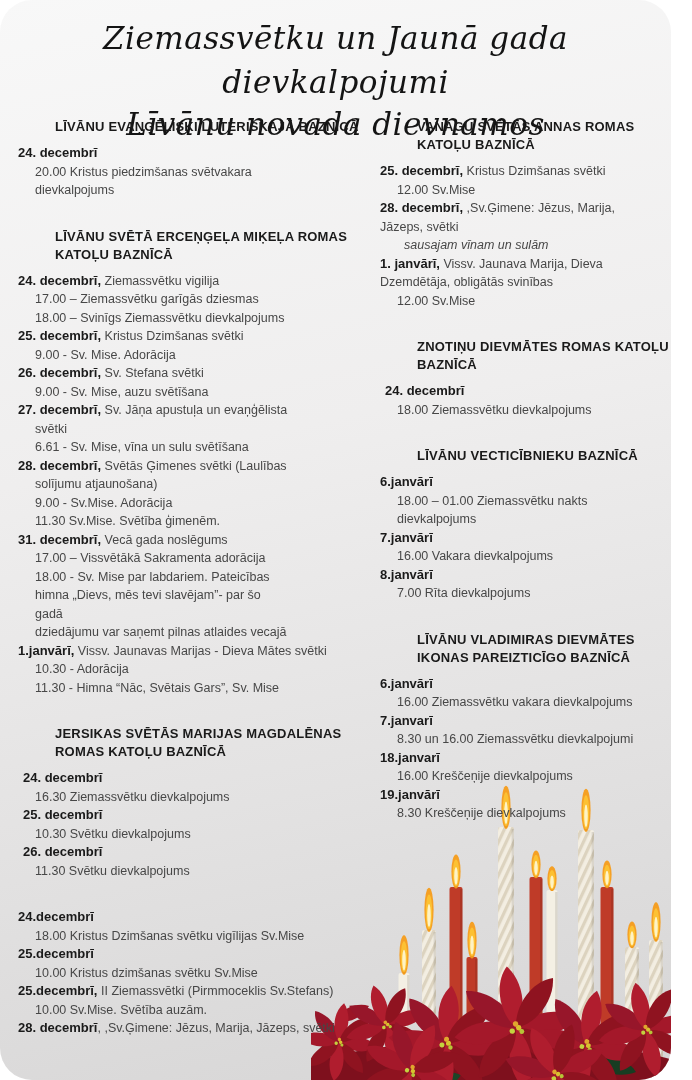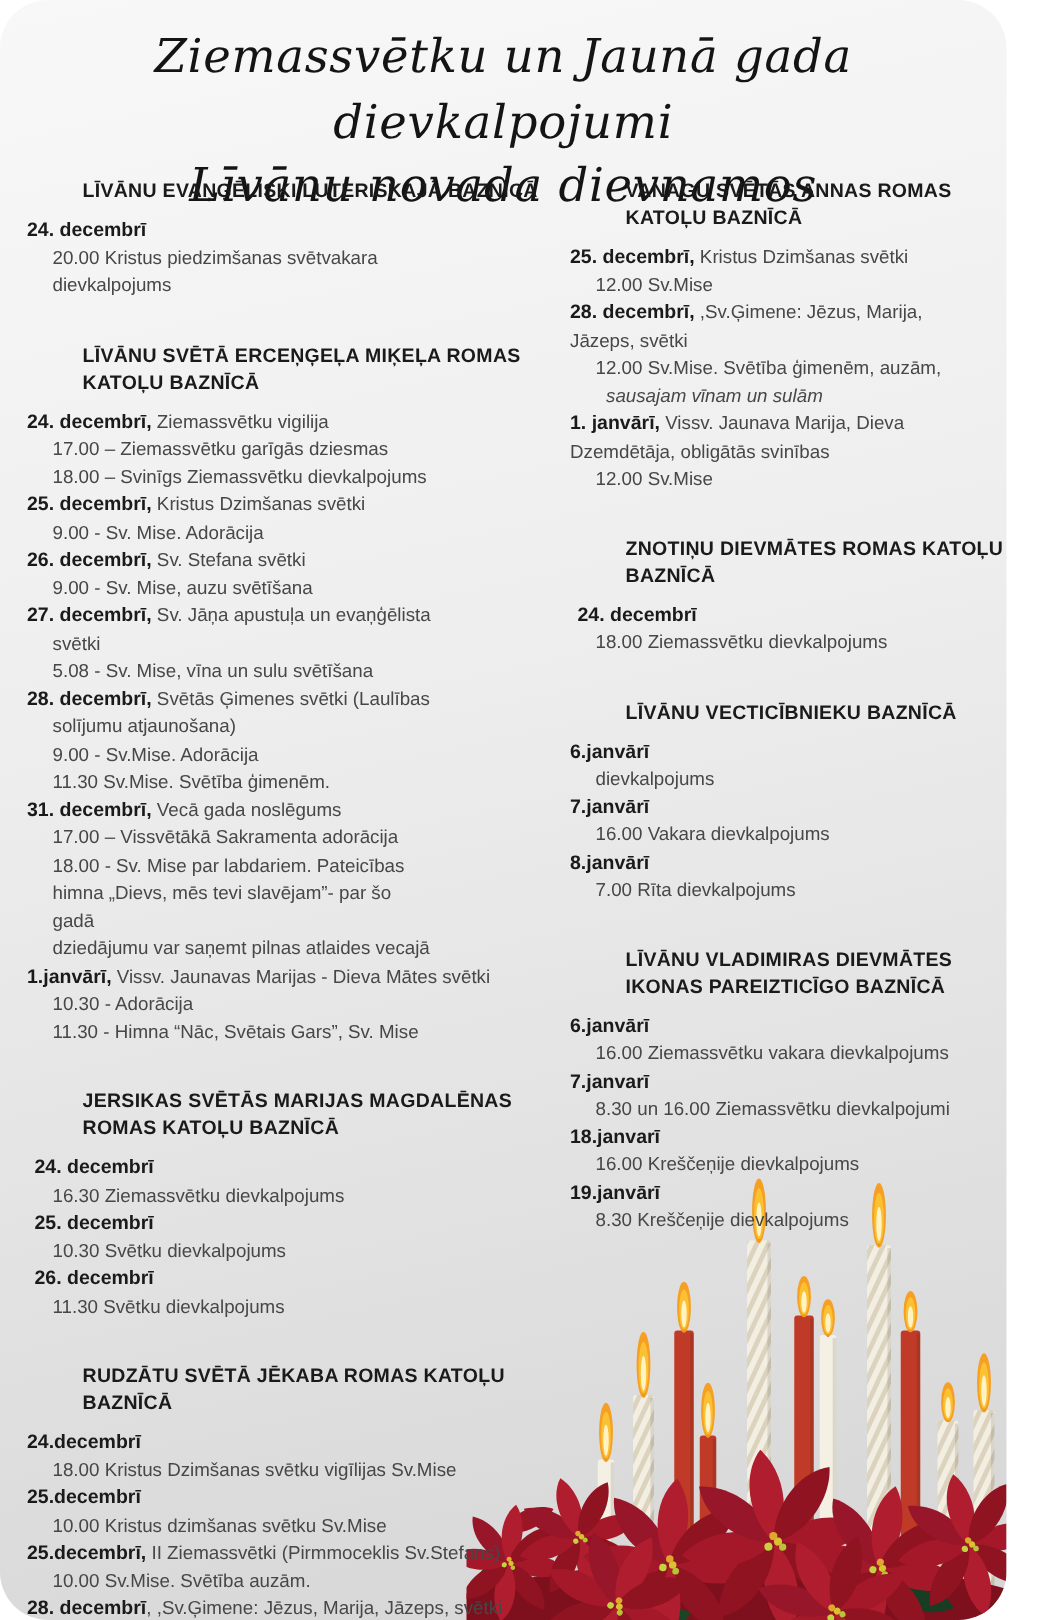--- a/index.html
+++ b/index.html
@@ -75,21 +75,21 @@
           <h2>LĪVĀNU SVĒTĀ ERCEŅĢEĻA MIĶEĻA ROMAS KATOĻU BAZNĪCĀ</h2>
           <div class="line ind0"><b>24. decembrī,</b><span> Ziemassvētku vigilija</span></div>
           <div class="line ind1"><span>17.00 – Ziemassvētku garīgās dziesmas</span></div>
           <div class="line ind1"><span>18.00 – Svinīgs Ziemassvētku dievkalpojums</span></div>
           <div class="line ind0"><b>25. decembrī,</b><span> Kristus Dzimšanas svētki</span></div>
           <div class="line ind1"><span>9.00 - Sv. Mise. Adorācija</span></div>
           <div class="line ind0"><b>26. decembrī,</b><span> Sv. Stefana svētki</span></div>
           <div class="line ind1"><span>9.00 - Sv. Mise, auzu svētīšana</span></div>
           <div class="line ind0"><b>27. decembrī,</b><span> Sv. Jāņa apustuļa un evaņģēlista</span></div>
           <div class="line ind1"><span>svētki</span></div>
-          <div class="line ind1"><span>5.08 - Sv. Mise, vīna un sulu svētīšana</span></div>
+          <div class="line ind1"><span>6.61 - Sv. Mise, vīna un sulu svētīšana</span></div>
           <div class="line ind0"><b>28. decembrī,</b><span> Svētās Ģimenes svētki (Laulības</span></div>
           <div class="line ind1"><span>solījumu atjaunošana)</span></div>
           <div class="line ind1"><span>9.00 - Sv.Mise. Adorācija</span></div>
           <div class="line ind1"><span>11.30 Sv.Mise. Svētība ģimenēm.</span></div>
           <div class="line ind0"><b>31. decembrī,</b><span> Vecā gada noslēgums</span></div>
           <div class="line ind1"><span>17.00 – Vissvētākā Sakramenta adorācija</span></div>
           <div class="line ind1"><span>18.00 - Sv. Mise par labdariem. Pateicības</span></div>
           <div class="line ind1"><span>himna „Dievs, mēs tevi slavējam”- par šo</span></div>
           <div class="line ind1"><span>gadā</span></div>
           <div class="line ind1"><span>dziedājumu var saņemt pilnas atlaides vecajā</span></div>
@@ -100,51 +100,50 @@
         <section>
           <h2>JERSIKAS SVĒTĀS MARIJAS MAGDALĒNAS ROMAS KATOĻU BAZNĪCĀ</h2>
           <div class="line ind05"><b>24. decembrī</b></div>
           <div class="line ind1"><span>16.30 Ziemassvētku dievkalpojums</span></div>
           <div class="line ind05"><b>25. decembrī</b></div>
           <div class="line ind1"><span>10.30 Svētku dievkalpojums</span></div>
           <div class="line ind05"><b>26. decembrī</b></div>
           <div class="line ind1"><span>11.30 Svētku dievkalpojums</span></div>
         </section>
         <section>
-          <h2>RUDZĀTU SVĒTĀ JĒKABA ROMAS KATOĻU BAZNĪCĀ</h2>
           <div class="line ind0"><b>24.decembrī</b></div>
           <div class="line ind1"><span>18.00 Kristus Dzimšanas svētku vigīlijas Sv.Mise</span></div>
           <div class="line ind0"><b>25.decembrī</b></div>
           <div class="line ind1"><span>10.00 Kristus dzimšanas svētku Sv.Mise</span></div>
           <div class="line ind0"><b>25.decembrī,</b><span> II Ziemassvētki (Pirmmoceklis Sv.Stefans)</span></div>
           <div class="line ind1"><span>10.00 Sv.Mise. Svētība auzām.</span></div>
           <div class="line ind0"><b>28. decembrī</b><span>, ,Sv.Ģimene: Jēzus, Marija, Jāzeps, svētki</span></div>
         </section>
       </div>
     <div class="col-right">
         <section>
           <h2>VANAGU SVĒTĀS ANNAS ROMAS KATOĻU BAZNĪCĀ</h2>
           <div class="line ind0"><b>25. decembrī,</b><span> Kristus Dzimšanas svētki</span></div>
           <div class="line ind1"><span>12.00 Sv.Mise</span></div>
           <div class="line ind0"><b>28. decembrī,</b><span> ,Sv.Ģimene: Jēzus, Marija,</span></div>
           <div class="line ind0"><span>Jāzeps, svētki</span></div>
-          <div class="line ind1"><span>12.00 Sv.Mise. Svētība ģimenēm, auzām,</span></div>
           <div class="line ind15"><span>sausajam vīnam un sulām</span></div>
           <div class="line ind0"><b>1. janvārī,</b><span> Vissv. Jaunava Marija, Dieva</span></div>
           <div class="line ind0"><span>Dzemdētāja, obligātās svinības</span></div>
           <div class="line ind1"><span>12.00 Sv.Mise</span></div>
         </section>
         <section>
           <h2>ZNOTIŅU DIEVMĀTES ROMAS KATOĻU BAZNĪCĀ</h2>
           <div class="line ind05"><b>24. decembrī</b></div>
           <div class="line ind1"><span>18.00 Ziemassvētku dievkalpojums</span></div>
         </section>
         <section>
           <h2>LĪVĀNU VECTICĪBNIEKU BAZNĪCĀ</h2>
           <div class="line ind0"><b>6.janvārī</b></div>
+          <div class="line ind1"><span>18.00 – 01.00 Ziemassvētku nakts</span></div>
           <div class="line ind1"><span>dievkalpojums</span></div>
           <div class="line ind0"><b>7.janvārī</b></div>
           <div class="line ind1"><span>16.00 Vakara dievkalpojums</span></div>
           <div class="line ind0"><b>8.janvārī</b></div>
           <div class="line ind1"><span>7.00 Rīta dievkalpojums</span></div>
         </section>
         <section>
           <h2>LĪVĀNU VLADIMIRAS DIEVMĀTES IKONAS PAREIZTICĪGO BAZNĪCĀ</h2>
           <div class="line ind0"><b>6.janvārī</b></div>
           <div class="line ind1"><span>16.00 Ziemassvētku vakara dievkalpojums</span></div>

